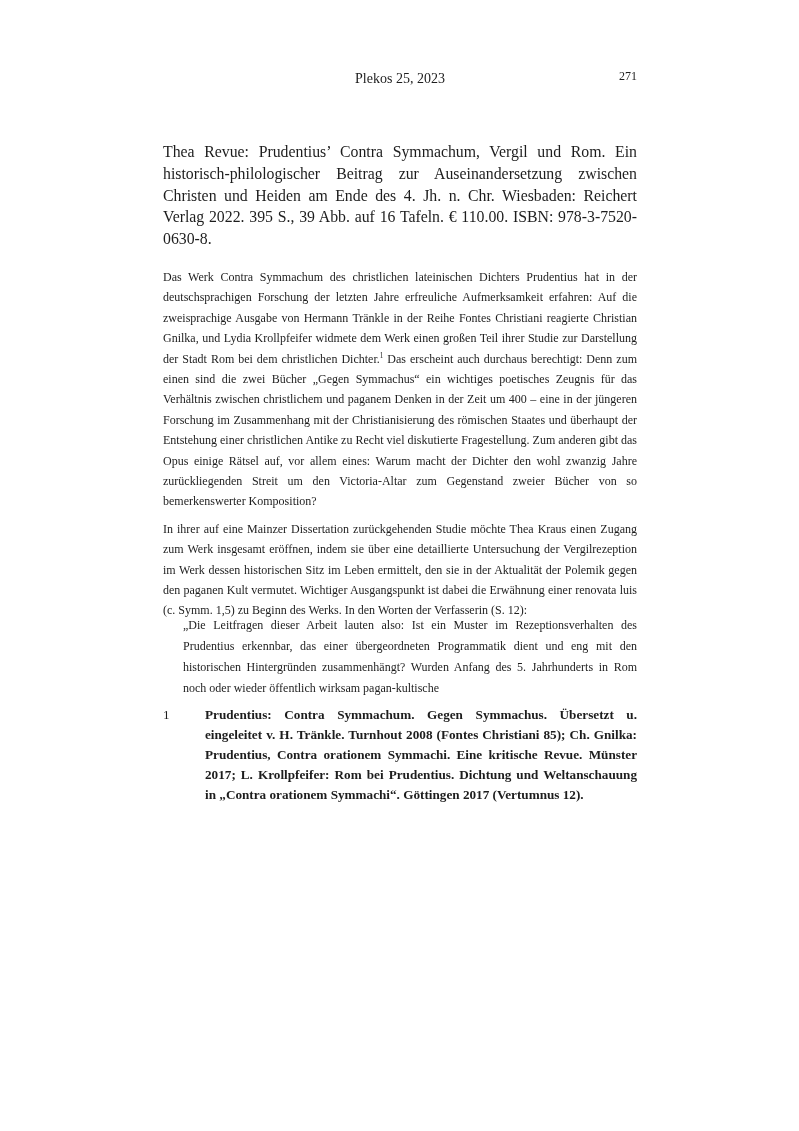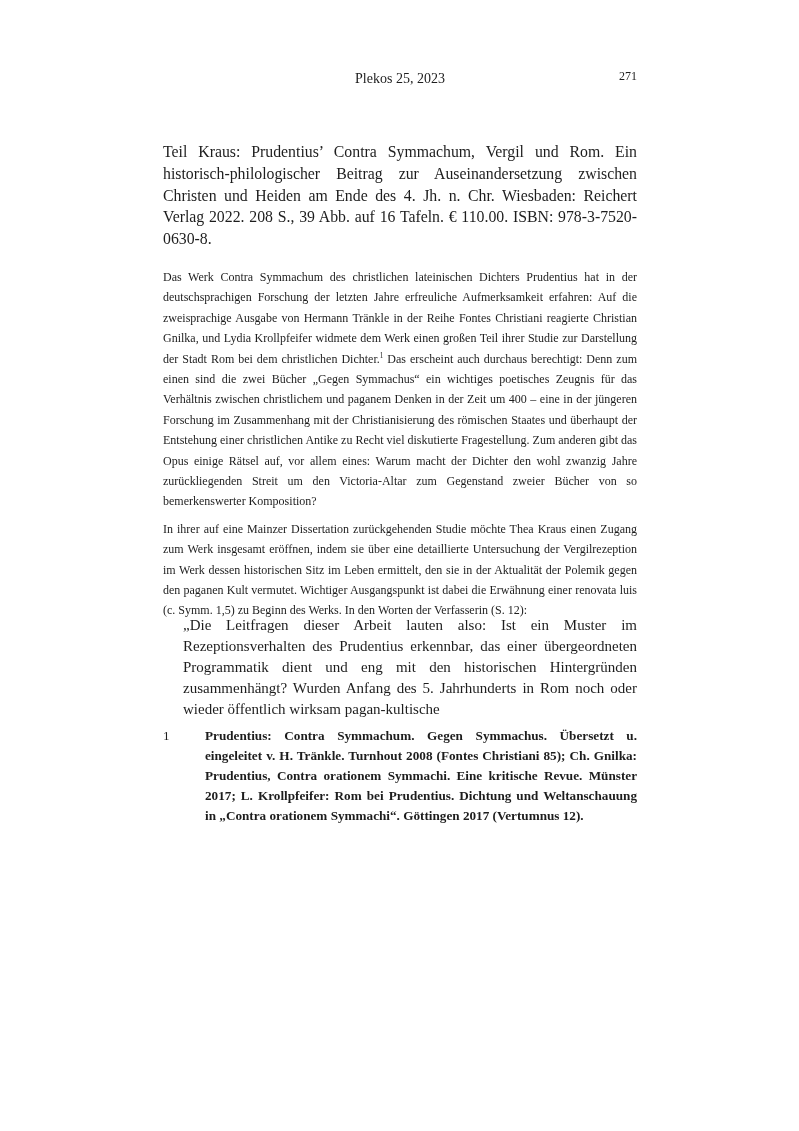--- a/index.html
+++ b/index.html
@@ -19,21 +19,21 @@
   }
   p{margin:0;}
   .heading{font-size:15.8px;line-height:21.8px;margin-bottom:17px;}
   .body{
     font-size:12px;line-height:20.4px;
     hyphens:auto;-webkit-hyphens:auto;
   }
   .para1{margin-bottom:7px;}
   .quote{
     margin:-6px 0 0 20px;
-    font-size:15px;line-height:21px;
+    font-size:12px;line-height:21px;
     text-align:justify;hyphens:auto;-webkit-hyphens:auto;
   }
   .footnote{
     margin-top:6px;display:flex;
     font-size:13.2px;line-height:20px;
   }
   .fn-num{width:42px;flex:none;text-align:left;}
   .fn-text{flex:1;text-align:justify;hyphens:auto;font-weight:bold;-webkit-hyphens:auto;}
   .it{}
   sup{font-size:0.6em;line-height:0;vertical-align:super;}
@@ -43,21 +43,21 @@
 
 <div class="page">
 
   <div class="running-header">
     <span>Plekos 25, 2023</span>
     <span class="pagenum">271</span>
   </div>
 
   <div class="content">
 
-    <p class="heading"><span>Teil Kraus: Prudentius’ </span><span class="it">Contra Symmachum</span><span>, Vergil und Rom. Ein historisch-philologischer Beitrag zur Auseinandersetzung zwischen Christen und Heiden am Ende des 4. Jh. n. Chr. Wiesbaden: Reichert Verlag 2022. 208 S., 39 Abb. auf 16 Tafeln. € 110.00. ISBN: 978-3-7520-0630-8.</span></p>
+    <p class="heading"><span>Thea Revue: Prudentius’ </span><span class="it">Contra Symmachum</span><span>, Vergil und Rom. Ein historisch-philologischer Beitrag zur Auseinandersetzung zwischen Christen und Heiden am Ende des 4. Jh. n. Chr. Wiesbaden: Reichert Verlag 2022. 395 S., 39 Abb. auf 16 Tafeln. € 110.00. ISBN: 978-3-7520-0630-8.</span></p>
 
     <p class="body para1"><span>Das Werk </span><span class="it">Contra Symmachum</span><span> des christlichen lateinischen Dichters Prudentius hat in der deutschsprachigen Forschung der letzten Jahre erfreuliche Aufmerksamkeit erfahren: Auf die zweisprachige Ausgabe von Hermann Tränkle in der Reihe </span><span class="it">Fontes Christiani</span><span> reagierte Christian Gnilka, und Lydia Krollpfeifer widmete dem Werk einen großen Teil ihrer Studie zur Darstellung der Stadt Rom bei dem christlichen Dichter.</span><sup>1</sup><span> Das erscheint auch durchaus berechtigt: Denn zum einen sind die zwei Bücher „Gegen Symmachus“ ein wichtiges poetisches Zeugnis für das Verhältnis zwischen christlichem und paganem Denken in der Zeit um 400 – eine in der jüngeren Forschung im Zusammenhang mit der Christianisierung des römischen Staates und überhaupt der Entstehung einer christlichen Antike zu Recht viel diskutierte Fragestellung. Zum anderen gibt das Opus einige Rätsel auf, vor allem eines: Warum macht der Dichter den wohl zwanzig Jahre zurückliegenden Streit um den Victoria-Altar zum Gegenstand zweier Bücher von so bemerkenswerter Komposition?</span></p>
 
     <p class="body para2"><span>In ihrer auf eine Mainzer Dissertation zurückgehenden Studie möchte Thea Kraus einen Zugang zum Werk insgesamt eröffnen, indem sie über eine detaillierte Untersuchung der Vergilrezeption im Werk dessen historischen Sitz im Leben ermittelt, den sie in der Aktualität der Polemik gegen den paganen Kult vermutet. Wichtiger Ausgangspunkt ist dabei die Erwähnung einer </span><span class="it">renovata luis</span><span> (c. Symm. 1,5) zu Beginn des Werks. In den Worten der Verfasserin (S. 12):</span></p>
 
     <div class="quote"><span>„Die Leitfragen dieser Arbeit lauten also: Ist ein Muster im Rezeptionsverhalten des Prudentius erkennbar, das einer übergeordneten Programmatik dient und eng mit den historischen Hintergründen zusammenhängt? Wurden Anfang des 5. Jahrhunderts in Rom noch oder wieder öffentlich wirksam pagan-kultische</span></div>
 
     <div class="footnote">
       <span class="fn-num">1</span>
       <span class="fn-text"><span>Prudentius: Contra Symmachum. Gegen Symmachus. Übersetzt u. eingeleitet v. H. Tränkle. Turnhout 2008 (Fontes Christiani 85); Ch. Gnilka: Prudentius, Contra orationem Symmachi. Eine kritische Revue. Münster 2017; L. Krollpfeifer: Rom bei Prudentius. Dichtung und Weltanschauung in „Contra orationem Symmachi“. Göttingen 2017 (Vertumnus 12).</span></span>

